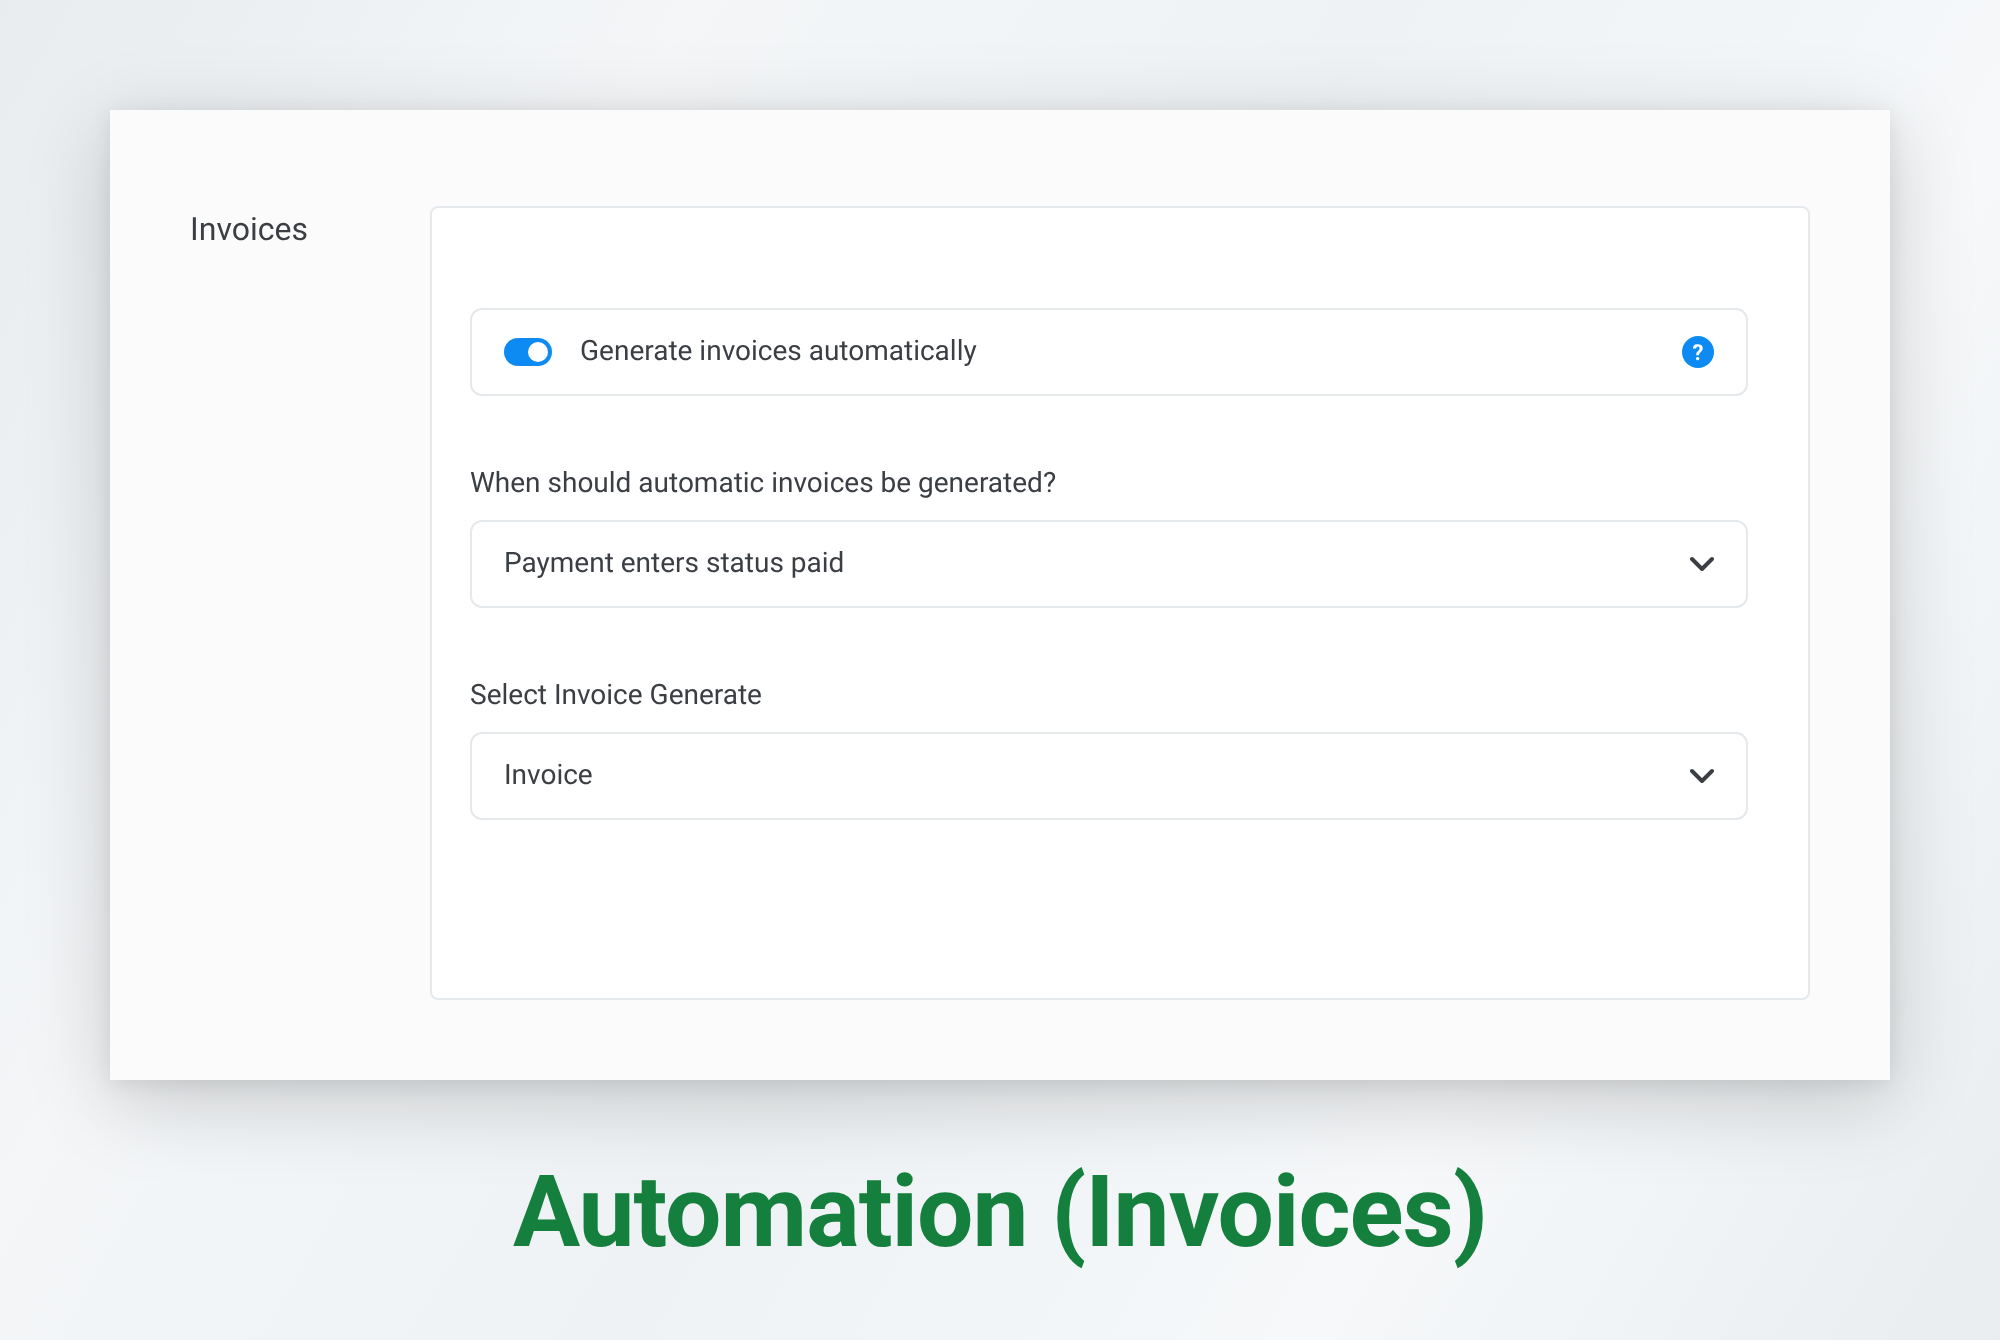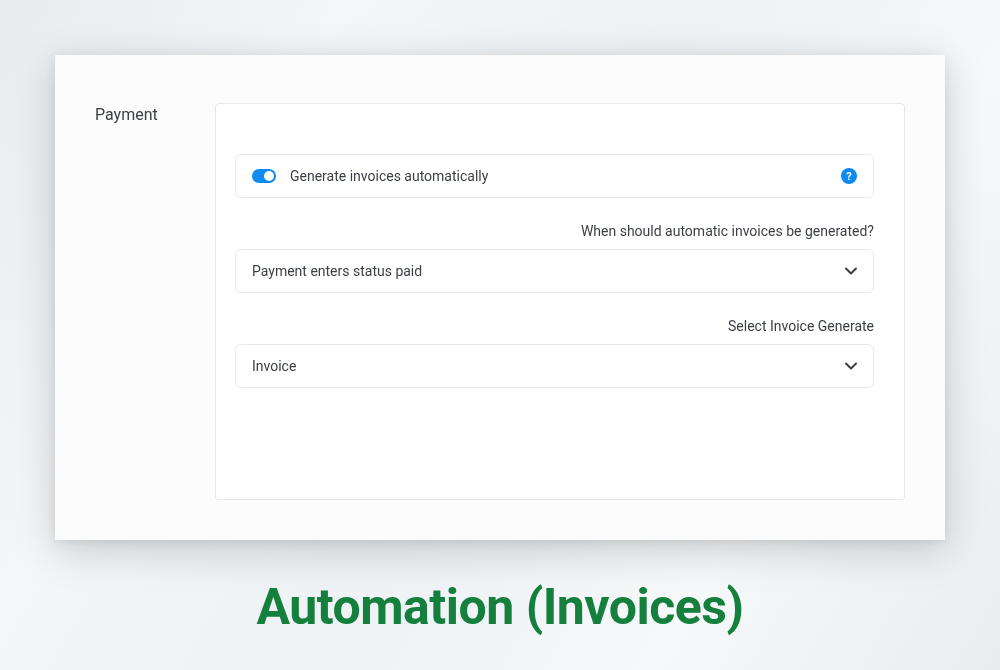--- a/index.html
+++ b/index.html
@@ -76,21 +76,21 @@
       background: #0d8bf2;
       color: #fff;
       font-size: 11px;
       font-weight: bold;
       display: flex;
       align-items: center;
       justify-content: center;
       flex-shrink: 0;
       cursor: pointer;
     }
-    .field-group { margin-top: 25px; text-align: right; }
+    .field-group { margin-top: 36px; }
     .field-label {
       font-size: 14px;
       color: #3b3f44;
       margin-bottom: 10px;
     }
     .select-box {
       border: 1px solid #e6e9ec;
       border-radius: 6px;
       padding: 13px 16px;
       display: flex;
@@ -111,21 +111,21 @@
       font-weight: 700;
       color: #15803d;
       text-align: left;
       letter-spacing: -0.5px;
     }
   </style>
 </head>
 <body>
 
 <div class="panel">
-  <div class="section-label">Payment</div>
+  <div class="section-label">Invoices</div>
 
   <div class="content-card">
 
     <div class="toggle-row">
       <div class="toggle"></div>
       <div class="toggle-label">Generate invoices automatically</div>
       <div class="help-icon">?</div>
     </div>
 
     <div class="field-group">

